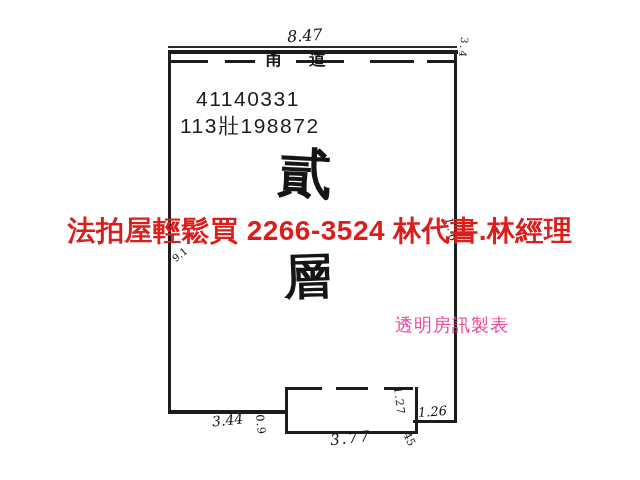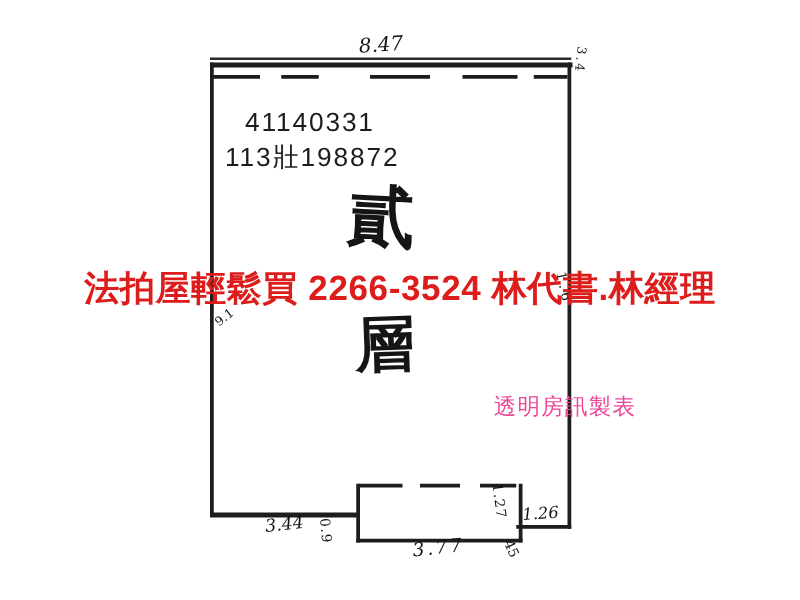--- a/index.html
+++ b/index.html
@@ -77,20 +77,21 @@
   <div class="line inner-dash" style="left:296px;width:48px;"></div>
   <div class="line inner-dash" style="left:370px;width:44px;"></div>
   <div class="line inner-dash" style="left:427px;width:27px;"></div>
 
   <div class="abs balcony-box"></div>
   <div class="line balcony-dash" style="left:287px;width:35px;"></div>
   <div class="line balcony-dash" style="left:336px;width:32px;"></div>
   <div class="line balcony-dash" style="left:384px;width:29px;"></div>
 
   <span class="abs hand dim-847">8.47</span>
+  <span class="abs hand corridor">甬 道</span>
   <span class="abs hand corner-note">3.4</span>
 
   <span class="abs reg-num reg-1">41140331</span>
   <span class="abs reg-num reg-2">113壯198872</span>
 
   <span class="abs hand floor-char floor-top">貳</span>
   <span class="abs hand floor-char floor-bottom">層</span>
 
   <span class="abs hand leftwall-note">9.1</span>
   <span class="abs hand rightwall-note">1.6</span>

